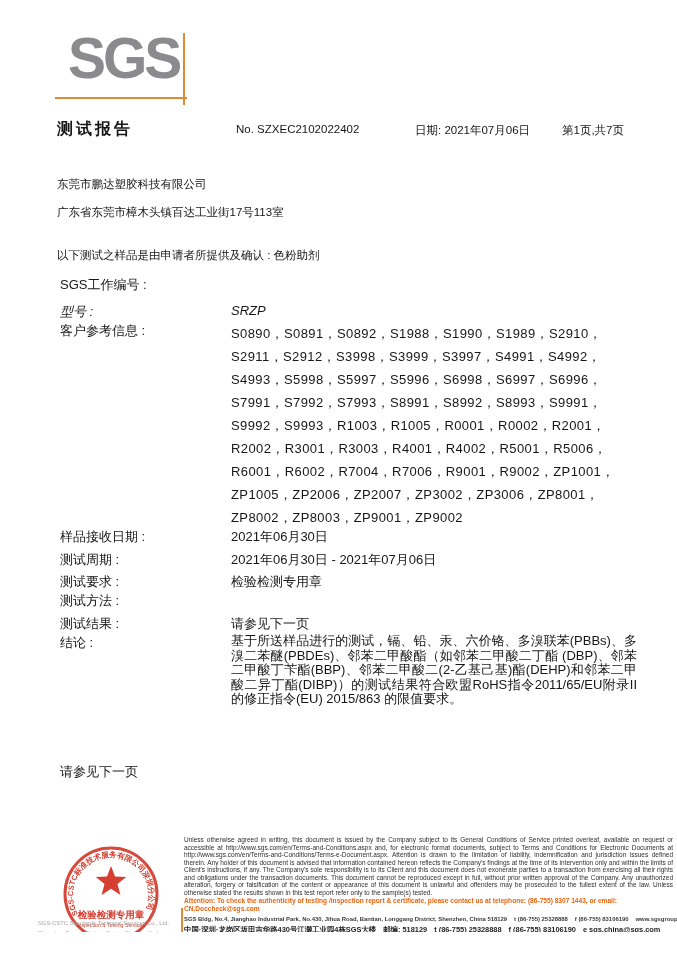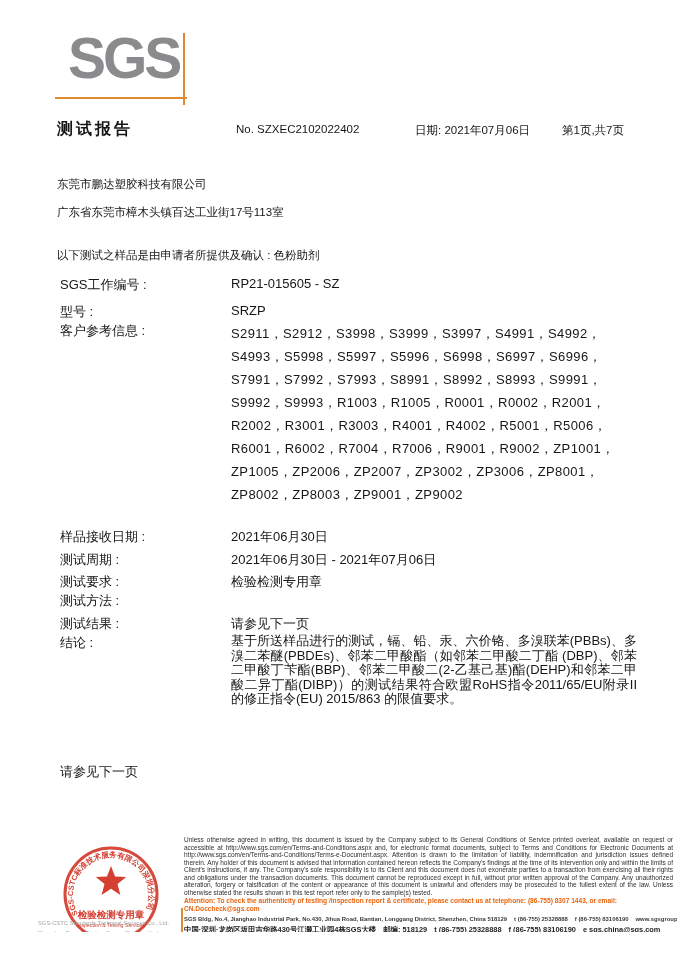--- a/index.html
+++ b/index.html
@@ -16,21 +16,21 @@
   .report-no{position:absolute;left:236px;top:123px;font-size:11.5px;color:#161616;}
   .report-date{position:absolute;left:415px;top:123px;font-size:11.5px;color:#161616;}
   .page-info{position:absolute;left:562px;top:123px;font-size:11.5px;color:#161616;}
   .applicant{position:absolute;left:57px;top:177px;font-size:11.5px;color:#161616;}
   .applicant-addr{position:absolute;left:57px;top:205px;font-size:11.5px;color:#161616;}
   
   .intro{position:absolute;left:57px;top:248px;font-size:11.5px;color:#161616;}
   .frow{position:absolute;left:60px;right:40px;display:flex;font-size:13px;color:#161616;}
   .frow .lbl{width:171px;flex:0 0 171px;}
   .frow .val{flex:1;}
-  .r-job{top:276px;} .r-model{top:303px;} .r-refs{top:322px;}
+  .r-job{top:276px;} .r-model{top:303px;font-style:italic;} .r-refs{top:322px;}
   .r-received{top:528px;} .r-period{top:551px;} .r-req{top:573px;}
   .r-method{top:592px;flex-direction:column;} .r-result{top:615px;} .r-concl{top:634px;}
   .ref-lines div{line-height:23px;letter-spacing:0.4px;}
   .concl-text{width:434px;line-height:14.5px;text-align:justify;}
   
   .stamp-sub{position:absolute;left:38px;top:918px;width:158px;font-size:5.8px;
              line-height:10px;color:#a6a6a6;}
   .stamp-svg{position:absolute;left:36px;top:842px;}
   .foot-block{position:absolute;left:184px;top:836px;width:489px;}
   .legal{font-size:6.5px;line-height:7.5px;text-align:justify;color:#2e2e2e;margin:0;}
@@ -58,31 +58,31 @@
   <div class="report-date">日期: 2021年07月06日</div>
   <div class="page-info">第1页,共7页</div>
 
   <div class="applicant">东莞市鹏达塑胶科技有限公司</div>
   <div class="applicant-addr">广东省东莞市樟木头镇百达工业街17号113室</div>
 
   <div class="intro">以下测试之样品是由申请者所提供及确认 : 色粉助剂</div>
 
   <div class="frow r-job">
     <span class="lbl">SGS工作编号 :</span>
-    <span class="val">RP21-015605 - SZ</span>
   </div>
 
   <div class="frow r-model">
     <span class="lbl">型号 :</span>
     <span class="val">SRZP</span>
   </div>
 
   <div class="frow r-refs">
     <span class="lbl">客户参考信息 :</span>
     <span class="val ref-lines">
+      <div>S0890，S0891，S0892，S1988，S1990，S1989，S2910，</div>
       <div>S2911，S2912，S3998，S3999，S3997，S4991，S4992，</div>
       <div>S4993，S5998，S5997，S5996，S6998，S6997，S6996，</div>
       <div>S7991，S7992，S7993，S8991，S8992，S8993，S9991，</div>
       <div>S9992，S9993，R1003，R1005，R0001，R0002，R2001，</div>
       <div>R2002，R3001，R3003，R4001，R4002，R5001，R5006，</div>
       <div>R6001，R6002，R7004，R7006，R9001，R9002，ZP1001，</div>
       <div>ZP1005，ZP2006，ZP2007，ZP3002，ZP3006，ZP8001，</div>
       <div>ZP8002，ZP8003，ZP9001，ZP9002</div>
     </span>
   </div>

